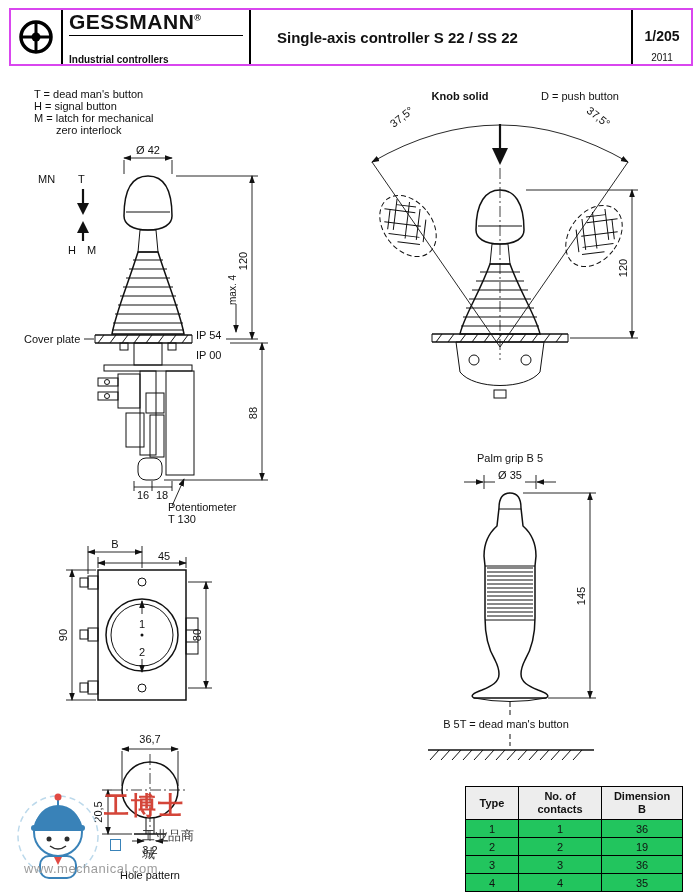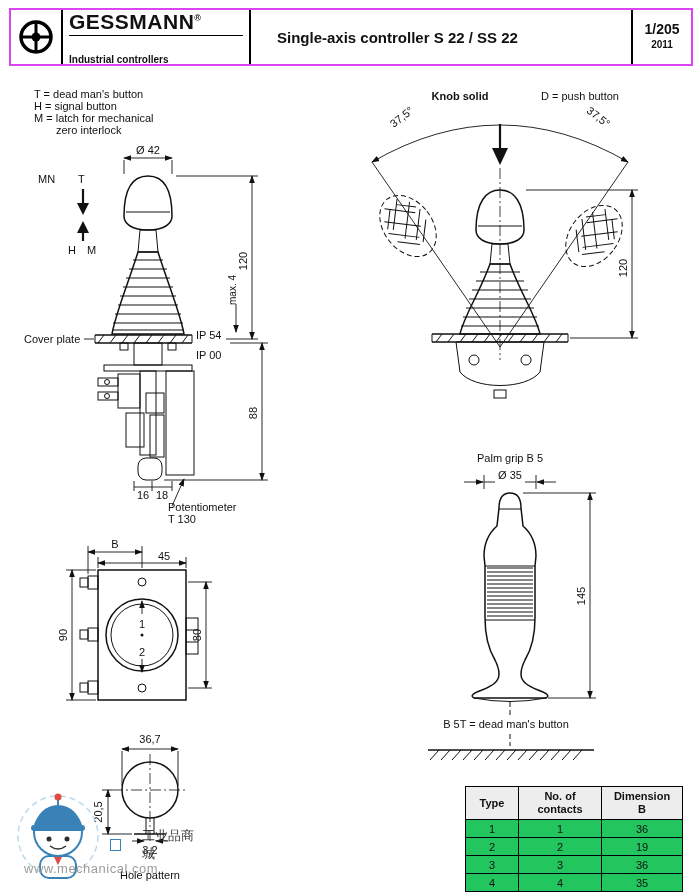--- a/index.html
+++ b/index.html
@@ -9,23 +9,23 @@
   
   .page-header{position:absolute;left:9px;top:8px;width:680px;height:54px;
                border:2px solid #d946ef;display:flex;background:#fff}
   .logo-cell{width:238px;border-right:2px solid #000;display:flex}
   .logo-box{width:50px;border-right:2px solid #000;display:flex;align-items:center;justify-content:center}
   .brand-wrap{flex:1;padding:4px 6px 2px;display:flex;flex-direction:column;justify-content:center}
   .brand-line{font-size:21px;font-weight:bold;letter-spacing:.5px;line-height:1;white-space:nowrap}
   .brand-line sup{font-size:9px}
   .brand-sub{font-size:10px;font-weight:bold;border-top:1.5px solid #000;margin-top:3px;padding-top:18px}
   .title-cell{flex:1;display:flex;align-items:center;padding-left:26px;font-size:15px;font-weight:bold}
-  .page-cell{width:58px;border-left:2px solid #000;text-align:center;padding-top:11px}
+  .page-cell{width:58px;border-left:2px solid #000;text-align:center;padding-top:18px}
   .page-num{font-size:14px;font-weight:bold}
-  .page-year{font-size:10px;font-weight:bold;margin-top:2px}
+  .page-year{font-size:10px;font-weight:normal;margin-top:8px}
 
   
   .d-svg{position:absolute;left:0;top:62px}
   .d-svg .ln{stroke:#111;stroke-width:1;fill:none}
   .d-svg .thk{stroke:#111;stroke-width:1.5;fill:none}
   .d-svg .dim{stroke:#111;stroke-width:.9;fill:none}
   .d-svg .a2{stroke:#111;stroke-width:2.2;fill:none}
   .d-svg .fl{fill:#111;stroke:none}
   .d-svg .dash{stroke:#111;stroke-width:1;fill:none;stroke-dasharray:5 3}
   .d-svg .dashdot{stroke:#111;stroke-width:.8;fill:none;stroke-dasharray:11 3 2 3}
@@ -429,18 +429,19 @@
     <circle cx="42" cy="48" r="24" fill="#fff" stroke="#2f7cb5" stroke-width="2"></circle>
     <path d="M 19 44 A 23 23 0 0 1 65 44 Z" fill="#2f7cb5"></path>
     <rect x="15" y="41" width="54" height="6" rx="3" fill="#2f7cb5"></rect>
     <line x1="42" y1="15" x2="42" y2="23" stroke="#2f7cb5" stroke-width="2"></line>
     <circle cx="42" cy="13" r="3.5" fill="#e0413a"></circle>
     <circle cx="33" cy="55" r="2.5" fill="#222"></circle>
     <circle cx="51" cy="55" r="2.5" fill="#222"></circle>
     <path d="M 34 62 Q 42 68 50 62" fill="none" stroke="#222" stroke-width="1.5"></path>
     <polygon points="38,73 46,73 42,81" fill="#e0413a"></polygon>
   </svg>
+  <div class="wm-brand">工博士</div>
   <div class="wm-tagline">
     <span class="wm-tag-icon"></span>
     <span>工业品商城</span>
   </div>
   <div class="wm-url">www.mechanical.com</div>
 </div>
 
 </body></html>

